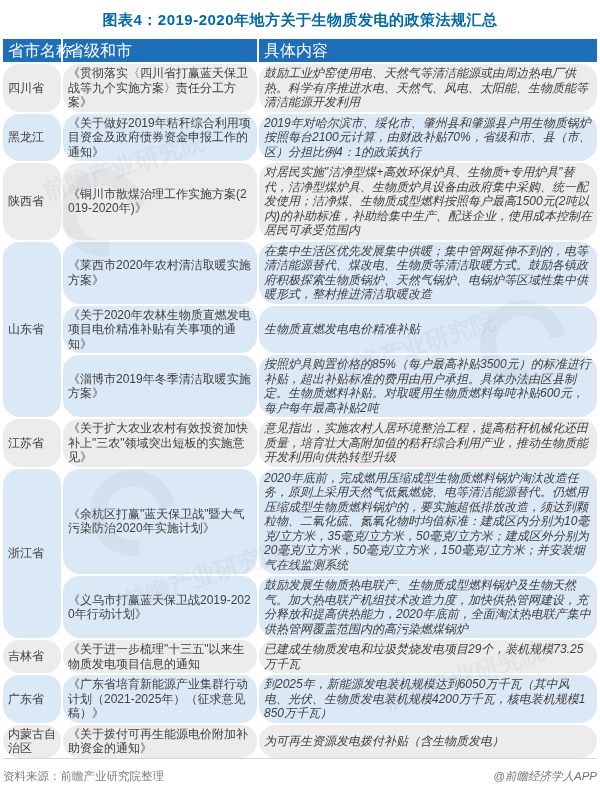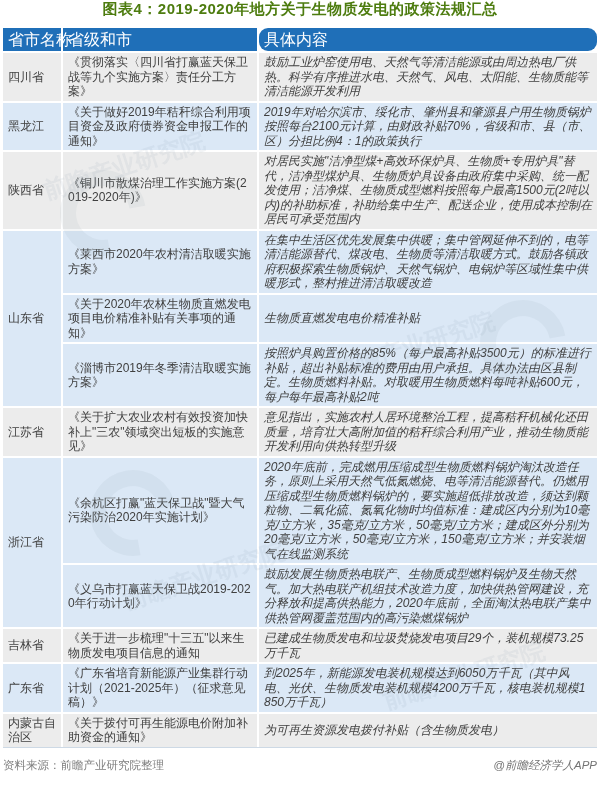--- a/index.html
+++ b/index.html
@@ -4,24 +4,25 @@
 <style>
   * { margin: 0; padding: 0; box-sizing: border-box; }
   html, body {
     width: 600px; height: 794px;
     background: #ffffff;
     font-family: "Liberation Sans", "DejaVu Sans", sans-serif;
     overflow: hidden;
     position: relative;
   }
   .page-title {
+    padding-top: 11px;
     text-align: center;
     font-size: 15px;
     font-weight: bold;
-    color: #4d7c0f;
+    color: #0369a1;
     letter-spacing: 0.5px;
   }
   table.policy-table {
     width: 594px;
     margin: 9px auto 0 auto;
     border-collapse: separate;
     border-spacing: 0;
     table-layout: fixed;
     border-bottom: 1px solid #cdd9e5;
   }
@@ -31,30 +32,31 @@
   th {
     background: var(--header-bg, #1F6FB8);
     color: #ffffff;
     font-size: 16px;
     font-weight: normal;
     text-align: left;
     padding: 2px 5px 0 5px;
     border-right: 2px solid #ffffff;
     white-space: nowrap;
   }
-  th:last-child { border-right: none; border-radius: 9px; }
+  th:last-child { border-right: none; }
   td {
     font-size: 12px;
     line-height: 14.5px;
     color: #404040;
     padding: 2px 5px;
     vertical-align: middle;
     border-right: 2px solid #ffffff;
     border-top: 2px solid #ffffff;
     word-break: break-all;
+    border-radius: 17px;
   }
   td:last-child { border-right: none; font-style: italic; }
   tr.row-gray td { background: var(--row-gray, #ECECEC); }
   tr.row-blue td { background: var(--row-blue, #DBE8F6); }
   .footer {
     width: 594px;
     margin: 10px auto 0 auto;
     display: flex;
     justify-content: space-between;
     font-size: 11.5px;

